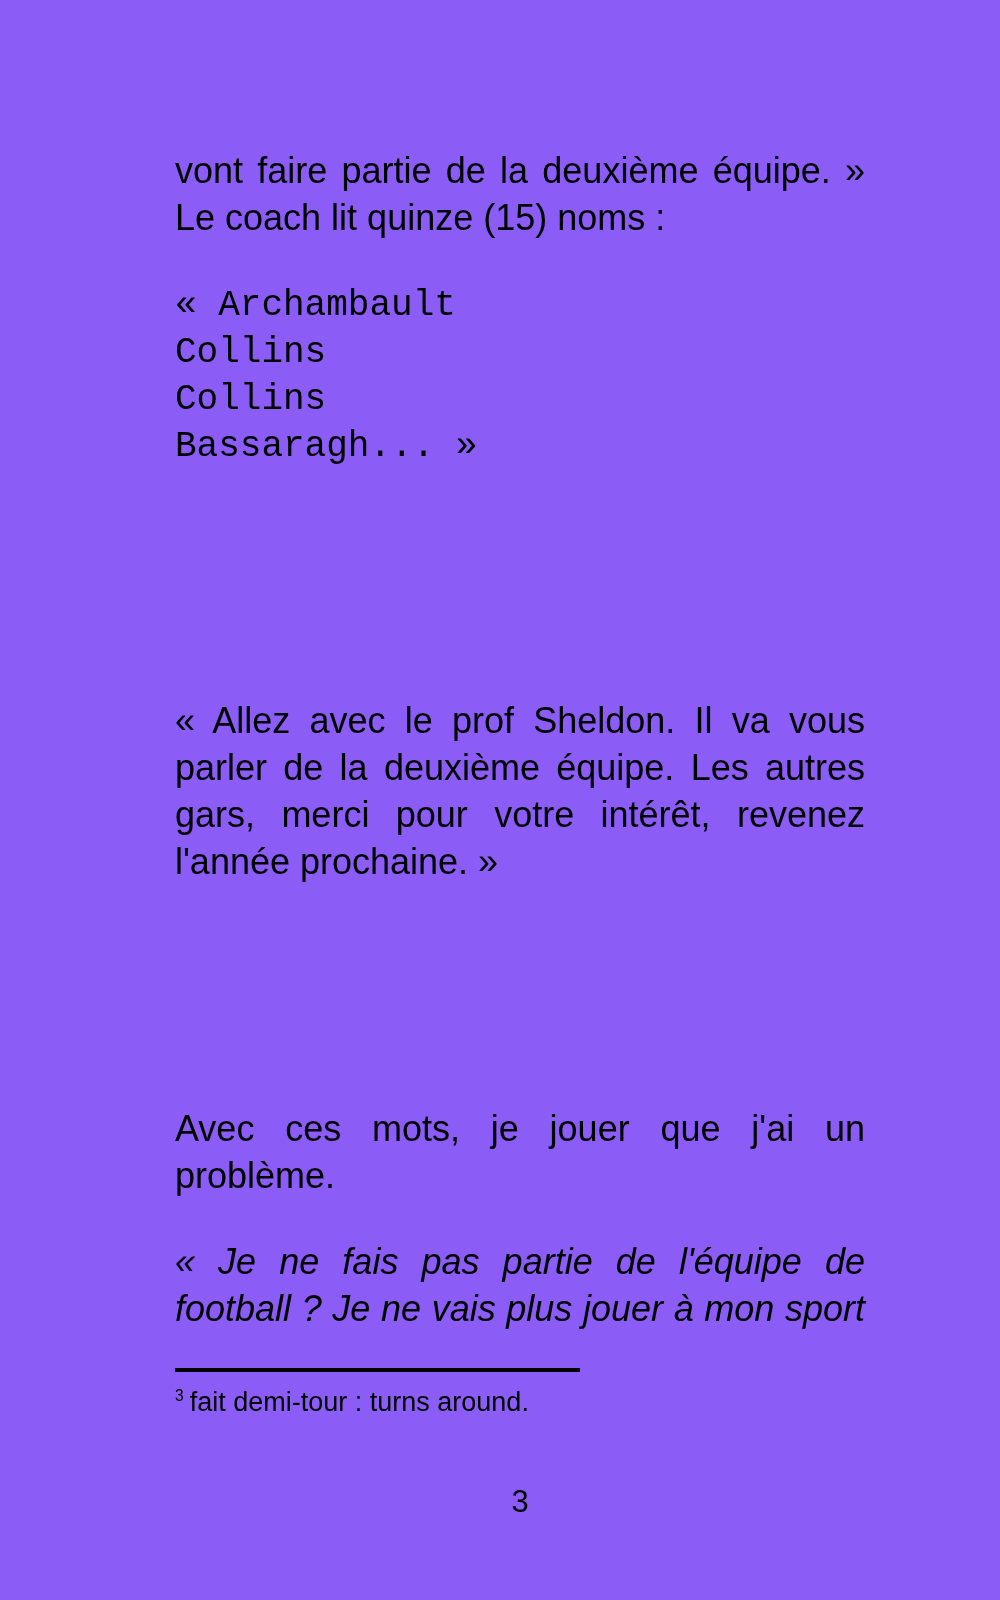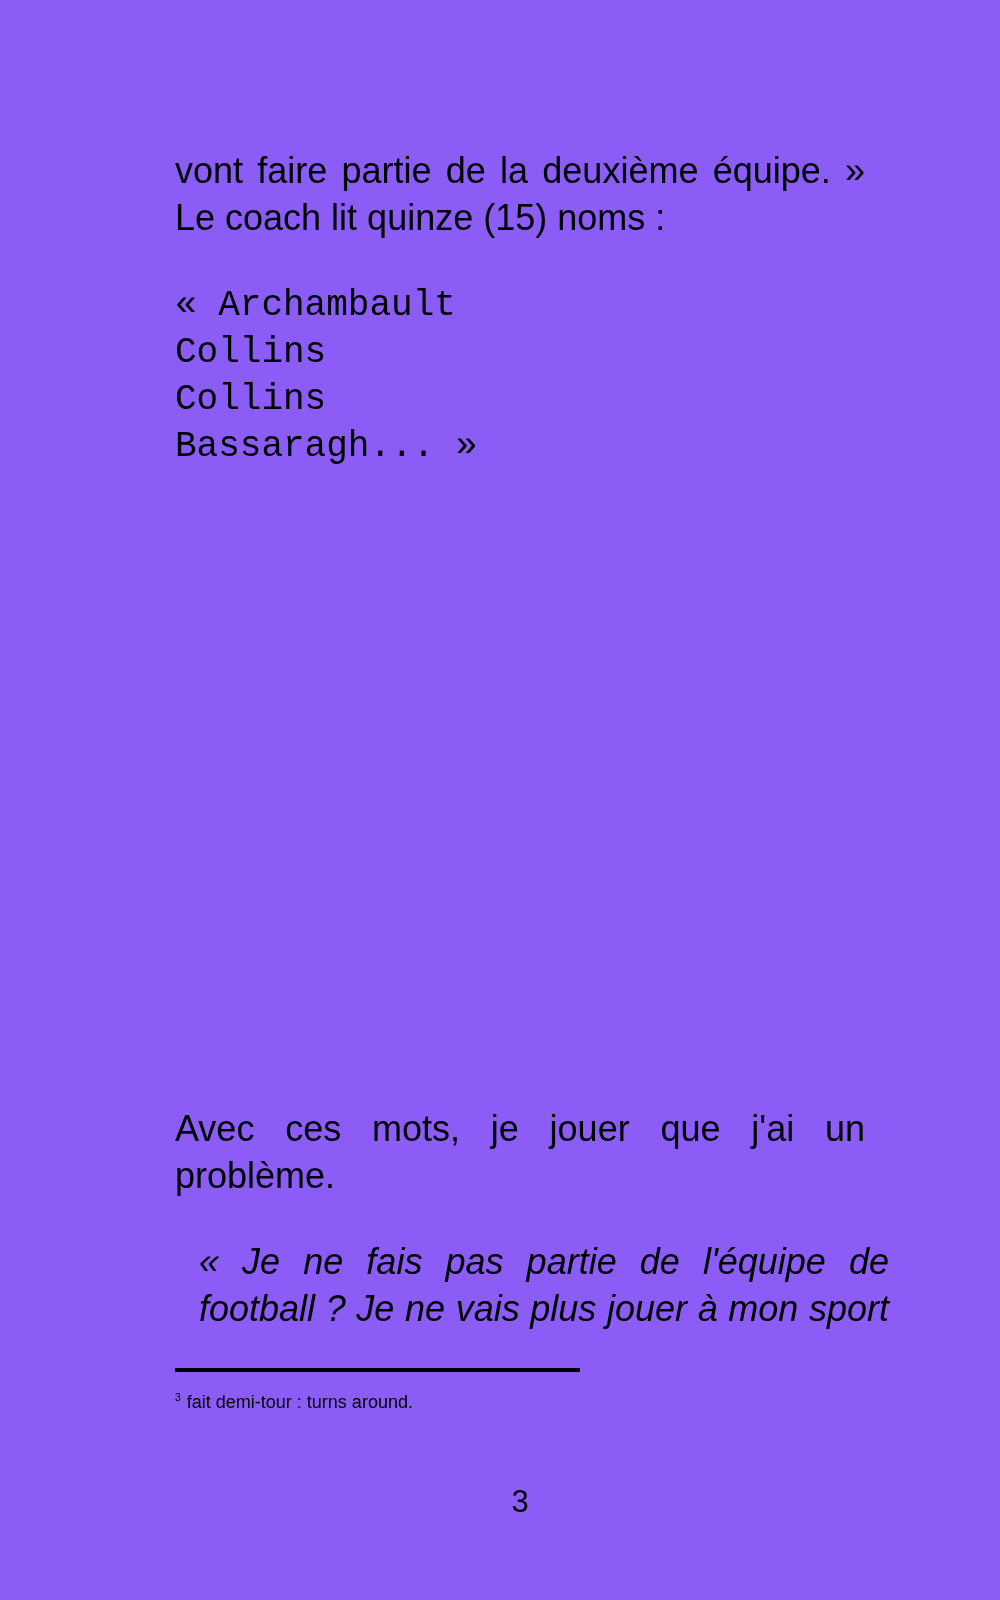--- a/index.html
+++ b/index.html
@@ -19,41 +19,41 @@
   .block {
     position: absolute;
     left: 175px;
     width: 690px;
     font-size: 36px;
     line-height: 47px;
     margin: 0;
   }
   .just { text-align: justify; }
   .just-all { text-align: justify; text-align-last: justify; }
-  .italic { font-style: italic; margin-left: 24px; }
+  .italic { font-style: italic; }
   .name-line { line-height: 47px; font-family: Liberation Mono, monospace; }
   .fn-sup {
     vertical-align: super;
     font-size: 0.58em;
     line-height: 0;
   }
   .footnote-rule {
     position: absolute;
     left: 175px;
     top: 1368px;
     width: 405px;
     height: 4px;
     background: #000000;
   }
   .footnote {
     position: absolute;
     left: 175px;
     top: 1387px;
     width: 690px;
-    font-size: 18px;
+    font-size: 27px;
     line-height: 30px;
   }
   .footnote .fn-sup { margin-right: 6px; }
   .page-number {
     position: absolute;
     left: 175px;
     top: 1484px;
     width: 690px;
     text-align: center;
     font-size: 31px;
@@ -68,20 +68,21 @@
   <p class="block just" style="top:147px">vont faire partie de la deuxième équipe. » Le coach lit quinze (15) noms :</p>
 
   <div class="block" style="top:282px">
     <div class="name-line">« Archambault</div>
     <div class="name-line">Collins</div>
     <div class="name-line">Collins</div>
     <div class="name-line">Bassaragh... »</div>
   </div>
 
 
+  <p class="block just" style="top:697px">« Allez avec le prof Sheldon. Il va vous parler de la deuxième équipe. Les autres gars, merci pour votre intérêt, revenez l'année prochaine. »</p>
 
 
   <p class="block just" style="top:1105px">Avec ces mots, je jouer que j'ai un problème.</p>
 
   <p class="block just-all italic" style="top:1238px">« Je ne fais pas partie de l'équipe de football ? Je ne vais plus jouer à mon sport</p>
 
   <div class="footnote-rule"></div>
 
   <div class="footnote"><sup class="fn-sup">3</sup><span>fait demi-tour : turns around.</span></div>
 

